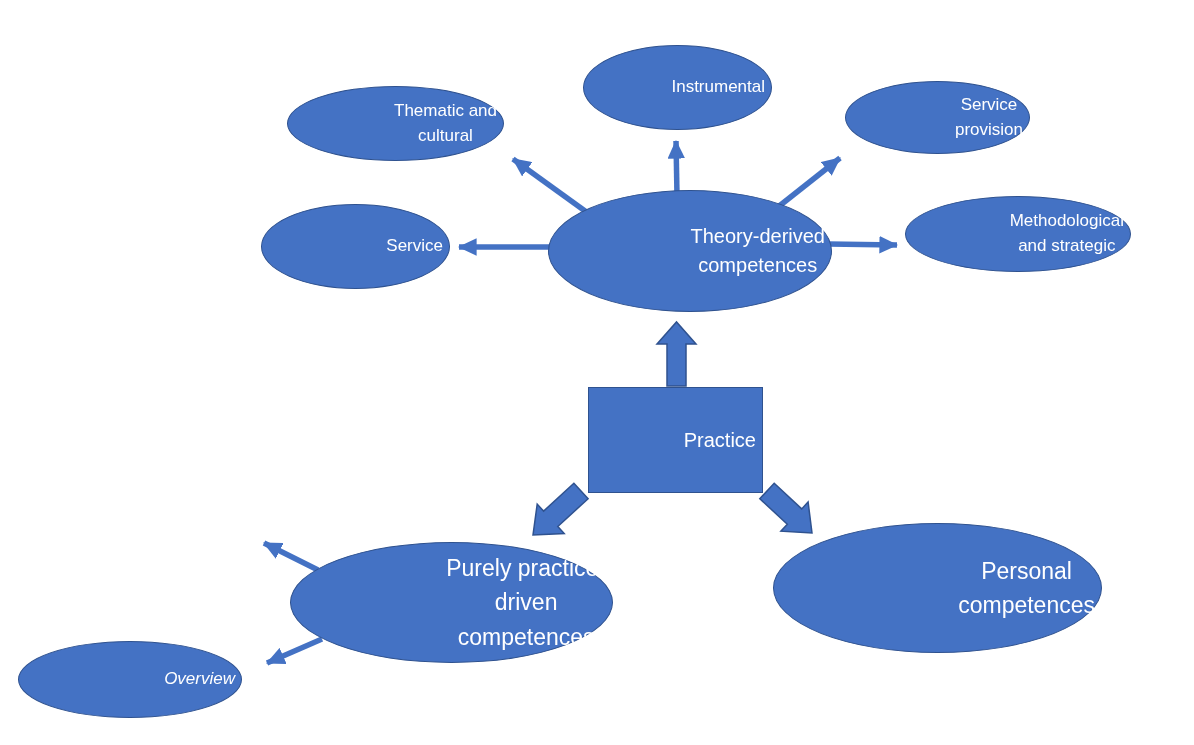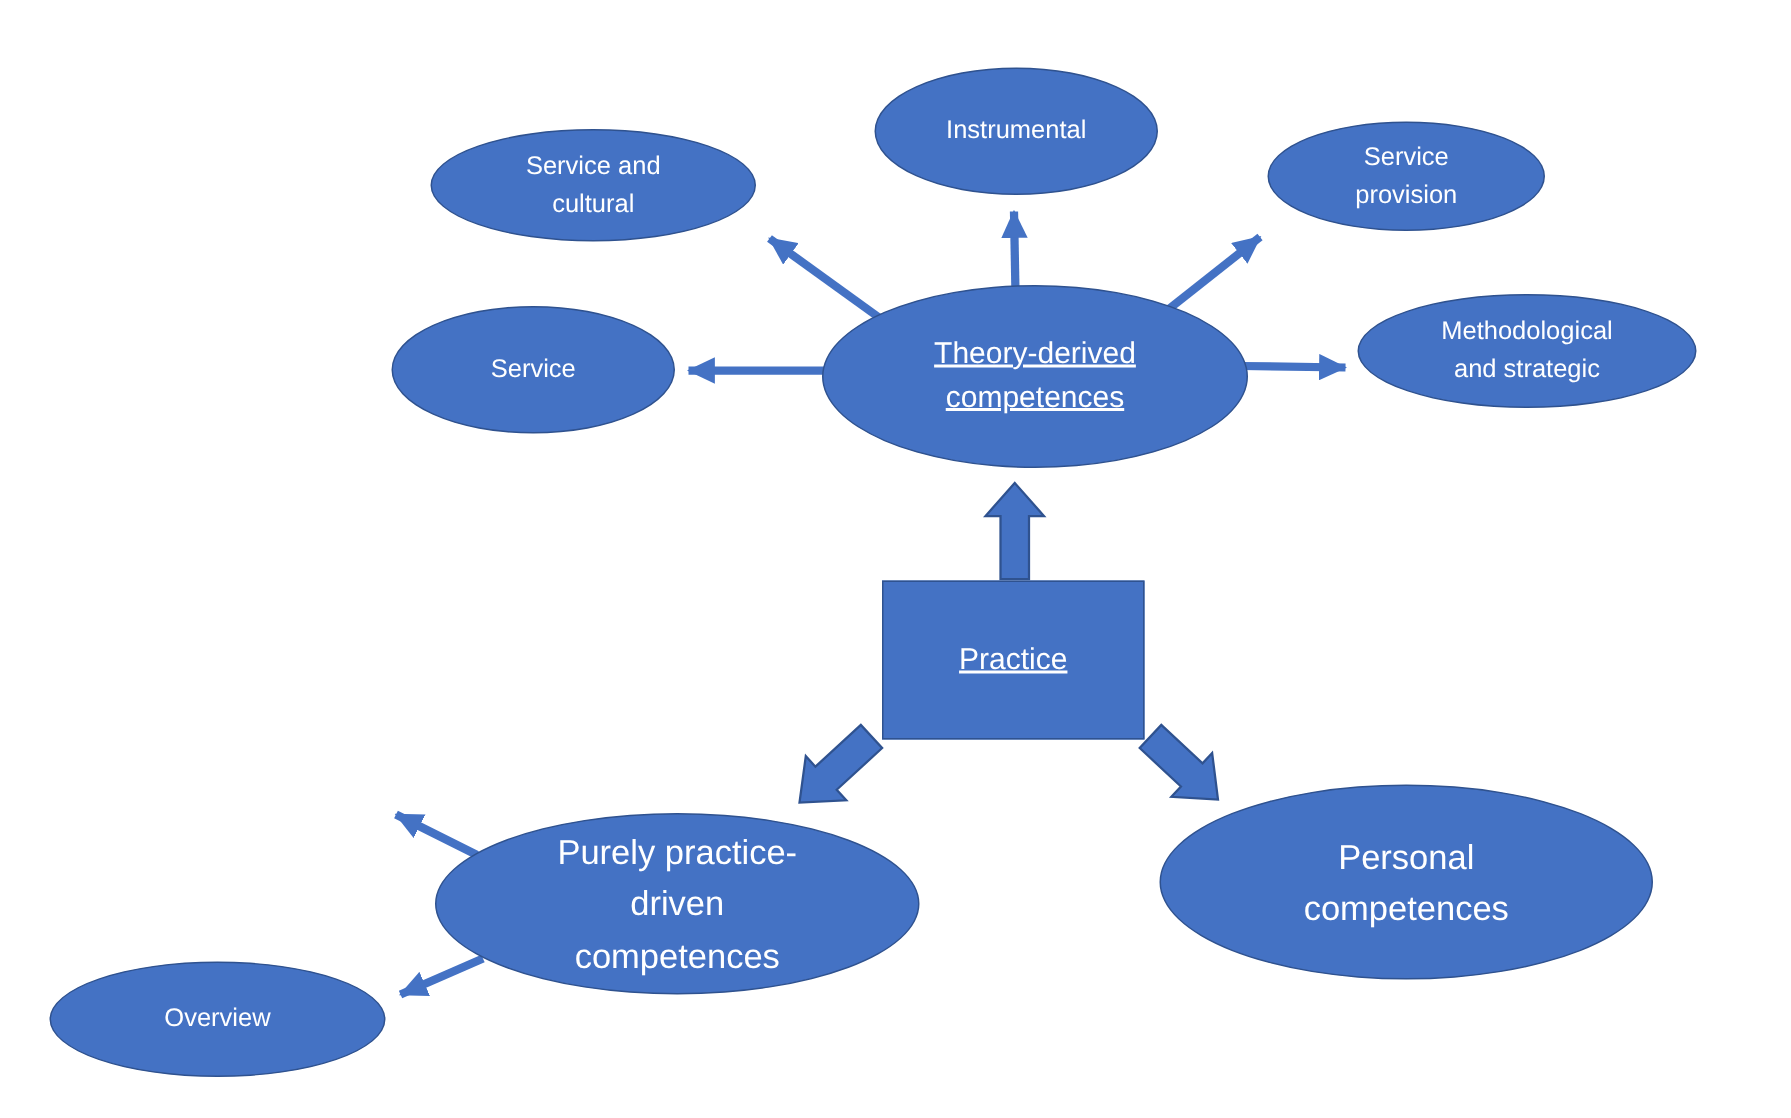--- a/index.html
+++ b/index.html
@@ -35,31 +35,31 @@
     stroke-width: 1.5;
     stroke-linejoin: miter;
   }
   .node {
     position: absolute;
     background: var(--shape-fill, #4472C4);
     border: 1.6px solid var(--shape-border, #2F528F);
     color: var(--text-color, #ffffff);
     display: flex;
     align-items: center;
-    justify-content: center;
+    justify-content: flex-end;
     text-align: center;
     box-sizing: border-box;
   }
   .ellipse { border-radius: 50%; }
   .rect { border-radius: 0; }
   .node-label {
     white-space: pre-line;
     padding: 0 6px;
   }
-  .lbl-lg { font-size: 20px; line-height: 1.45; text-decoration: underline; }
+  .lbl-lg { font-size: 20px; line-height: 1.45; }
   .lbl-md { font-size: 23px; line-height: 1.5;  }
   .lbl-sm { font-size: 17px; line-height: 1.45; }
 </style>
 </head>
 <body>
 
 <div class="canvas">
 
   <svg class="arrow-layer" viewBox="0 0 1194 745" xmlns="http://www.w3.org/2000/svg">
     <defs>
@@ -76,21 +76,21 @@
 
     <line class="line-arrow" x1="318" y1="570" x2="264" y2="543" marker-end="url(#ah)"></line>
     <line class="line-arrow" x1="322" y1="639" x2="267" y2="663" marker-end="url(#ah)"></line>
 
     <polygon class="block-arrow" points="667,386 667,344 657,344 676.5,322 696,344 686,344 686,386"></polygon>
     <polygon class="block-arrow" points="573.9,483.3 543.6,511.1 537.2,504.1 533,535 564.2,533.5 557.8,526.5 588.1,498.7"></polygon>
     <polygon class="block-arrow" points="759.8,498.7 787.3,524.3 780.9,531.2 812,533 808.1,502 801.7,508.9 774.2,483.3"></polygon>
   </svg>
 
   <div class="node ellipse" style="left:287px; top:86px; width:217px; height:75px;">
-    <div class="node-label lbl-sm">Service and
+    <div class="node-label lbl-sm">Thematic and
 cultural</div>
   </div>
 
   <div class="node ellipse" style="left:583px; top:45px; width:189px; height:85px;">
     <div class="node-label lbl-sm">Instrumental</div>
   </div>
 
   <div class="node ellipse" style="left:845px; top:81px; width:185px; height:73px;">
     <div class="node-label lbl-sm">Service
 provision</div>
@@ -119,17 +119,17 @@
 driven
 competences</div>
   </div>
 
   <div class="node ellipse" style="left:773px; top:523px; width:329px; height:130px;">
     <div class="node-label lbl-md">Personal
 competences</div>
   </div>
 
 
-  <div class="node ellipse" style="left:33px; top:641px; width:224px; height:77px;">
+  <div class="node ellipse" style="left:18px; top:641px; width:224px; height:77px;font-style:italic;">
     <div class="node-label lbl-sm">Overview</div>
   </div>
 
 </div>
 
 </body></html>

